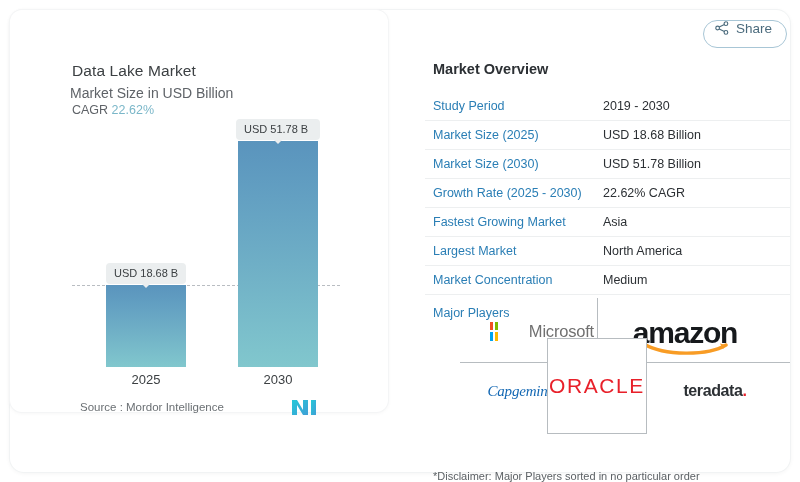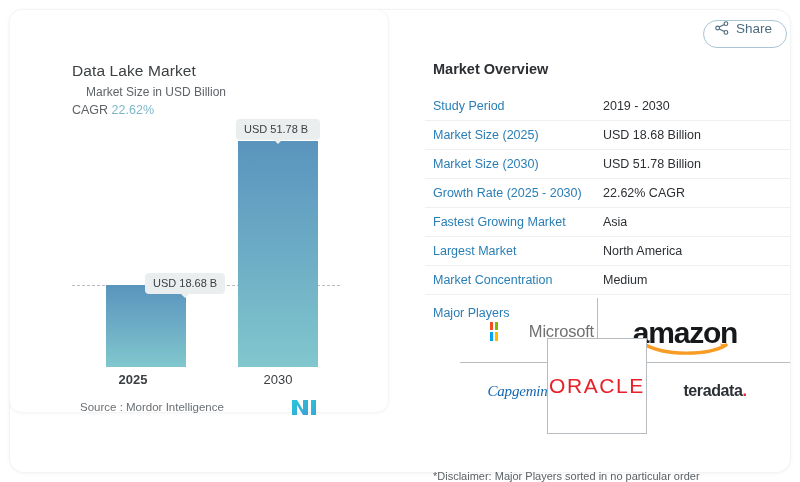--- a/index.html
+++ b/index.html
@@ -44,23 +44,23 @@
   #chart-title {
     position: absolute;
     left: 62px;
     top: 52px;
     font-size: 15.5px;
     color: #3c4043;
     letter-spacing: 0.1px;
   }
   #chart-subtitle {
     position: absolute;
-    left: 76px;
+    left: 60px;
     top: 75px;
-    font-size: 12px;
+    font-size: 14px;
     color: #5f6368;
   }
   #cagr-line {
     position: absolute;
     left: 62px;
     top: 93px;
     font-size: 12.5px;
     color: #5f6368;
     white-space: nowrap;
   }
@@ -127,21 +127,21 @@
   #label-2025 { left: 96px; top: 255px; width: 80px; text-align: center; }
   #label-2030 { left: 226px; top: 109px; width: 84px; text-align: center; }
 
   .x-tick {
     position: absolute;
     top: 362px;
     font-size: 13px;
     color: #3c4043;
     text-align: center;
   }
-  #tick-2025 { left: 83px; width: 80px; font-weight: bold; }
+  #tick-2025 { left: 96px; width: 80px; }
   #tick-2030 { left: 228px; width: 80px; }
 
   #source-text {
     position: absolute;
     left: 70px;
     top: 391px;
     font-size: 11.5px;
     color: #6b7074;
     white-space: nowrap;
   }
@@ -362,21 +362,21 @@
       <span class="cagr-value">22.62%</span>
     </div>
 
     <div id="plot">
 
       <div class="ref-line" style="top: 275px;"></div>
 
       <div class="bar" id="bar-2025" style="height: 82px; top: 275px;"></div>
       <div class="bar" id="bar-2030" style="height: 226px; top: 131px;"></div>
 
-      <div class="bar-label" id="label-2025" style="top: 263px; margin-left: 39px;">USD 18.68 B</div>
+      <div class="bar-label" id="label-2025" style="top: 253px;">USD 18.68 B</div>
       <div class="bar-label" id="label-2030" style="top: 109px;">USD 51.78 B</div>
 
       <div class="x-tick" id="tick-2025">2025</div>
       <div class="x-tick" id="tick-2030">2030</div>
     </div>
 
     <div id="source-text">Source :  Mordor Intelligence</div>
 
     <svg id="mi-logo" viewBox="0 0 26 17">
       <defs>

